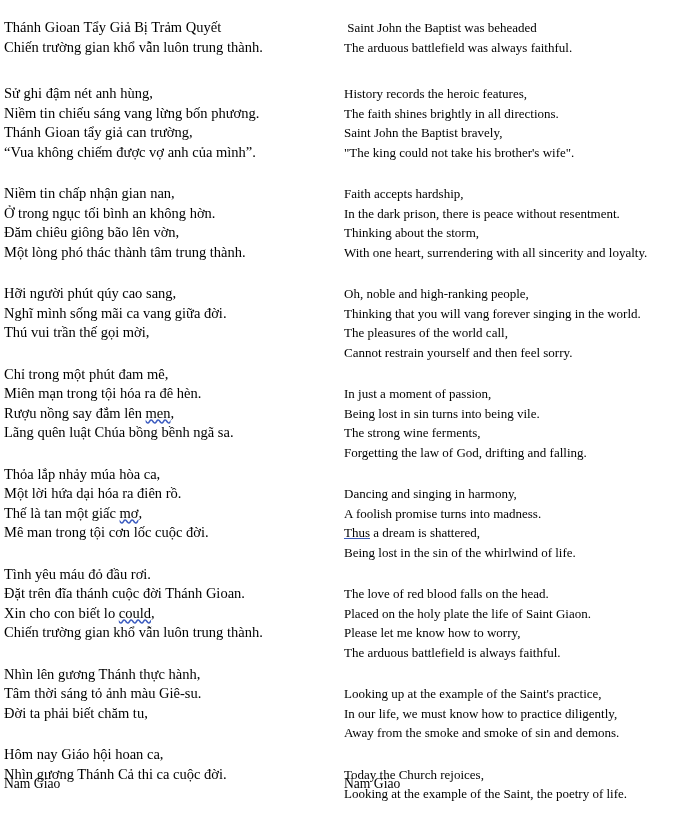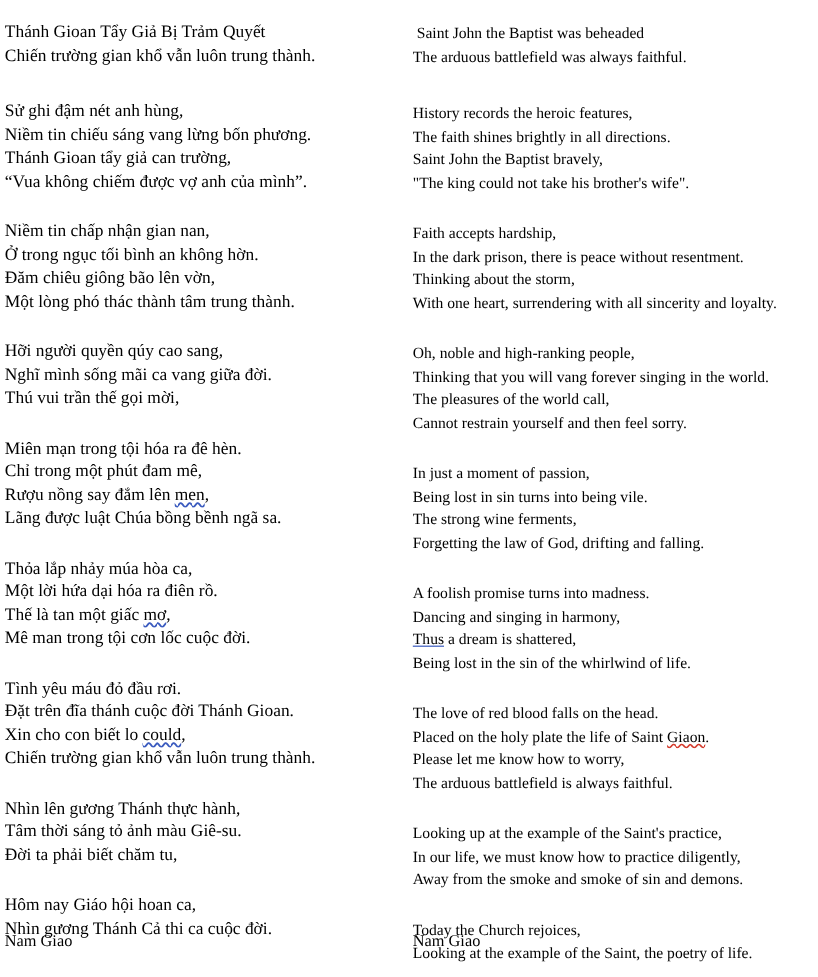--- a/index.html
+++ b/index.html
@@ -71,21 +71,20 @@
     box-sizing: border-box;
     font-size: 13.6px;
   }
   
   .sp-underline {
     text-decoration: underline;
     text-decoration-color: #3b5bbf;
     text-decoration-thickness: 1px;
   }
   .sp-red-wavy {
-    text-decoration: underline;
     text-decoration-style: wavy;
     text-decoration-color: #d33a2c;
     text-decoration-skip-ink: none;
   }
   .sp-blue-wavy {
     text-decoration: underline;
     text-decoration-style: wavy;
     text-decoration-color: #3b5bbf;
     text-decoration-skip-ink: none;
   }
@@ -111,30 +110,30 @@
       </div>
 
       <div class="stanza">
         <div class="line">Niềm tin chấp nhận gian nan,</div>
         <div class="line">Ở trong ngục tối bình an không hờn.</div>
         <div class="line">Đăm chiêu giông bão lên vờn,</div>
         <div class="line">Một lòng phó thác thành tâm trung thành.</div>
       </div>
 
       <div class="stanza">
-        <div class="line">Hỡi người quyền qúy cao sang,</div>
+        <div class="line">Hỡi người phút qúy cao sang,</div>
         <div class="line">Nghĩ mình sống mãi ca vang giữa đời.</div>
         <div class="line">Thú vui trần thế gọi mời,</div>
       </div>
 
       <div class="stanza">
+        <div class="line">Chỉ trong một phút đam mê,</div>
         <div class="line">Miên mạn trong tội hóa ra đê hèn.</div>
-        <div class="line">Chỉ trong một phút đam mê,</div>
         <div class="line sp-blue-wavy-host">Rượu nồng say đắm lên <span class="sp-blue-wavy">men</span>,</div>
-        <div class="line">Lãng được luật Chúa bồng bềnh ngã sa.</div>
+        <div class="line">Lãng quên luật Chúa bồng bềnh ngã sa.</div>
       </div>
 
       <div class="stanza">
         <div class="line">Thỏa lắp nhảy múa hòa ca,</div>
         <div class="line">Một lời hứa dại hóa ra điên rồ.</div>
         <div class="line">Thế là tan một giấc <span class="sp-blue-wavy">mơ</span>,</div>
         <div class="line">Mê man trong tội cơn lốc cuộc đời.</div>
       </div>
 
       <div class="stanza">
@@ -187,22 +186,22 @@
       </div>
 
       <div class="stanza">
         <div class="line">In just a moment of passion,</div>
         <div class="line">Being lost in sin turns into being vile.</div>
         <div class="line">The strong wine ferments,</div>
         <div class="line">Forgetting the law of God, drifting and falling.</div>
       </div>
 
       <div class="stanza">
+        <div class="line">Dancing and singing in harmony,</div>
         <div class="line">A foolish promise turns into madness.</div>
-        <div class="line">Dancing and singing in harmony,</div>
         <div class="line"><span class="sp-underline">Thus</span><span> a dream is shattered,</span></div>
         <div class="line">Being lost in the sin of the whirlwind of life.</div>
       </div>
 
       <div class="stanza">
         <div class="line">The love of red blood falls on the head.</div>
         <div class="line"><span>Placed on the holy plate the life of Saint </span><span class="sp-red-wavy">Giaon</span><span>.</span></div>
         <div class="line">Please let me know how to worry,</div>
         <div class="line">The arduous battlefield is always faithful.</div>
       </div>

